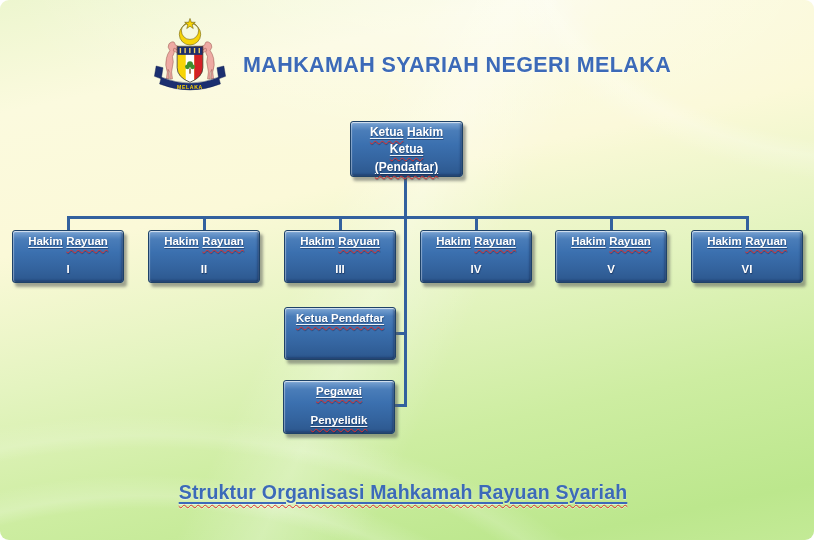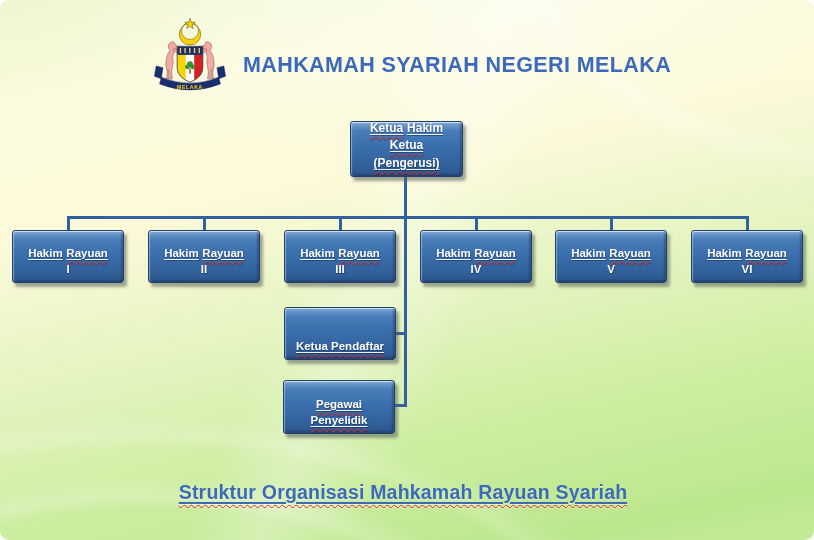--- a/index.html
+++ b/index.html
@@ -22,21 +22,21 @@
   }
   .conn { position:absolute; background:#33619e; }
   .node {
     position:absolute; border-radius:3px; border:1px solid #1e4268;
     background:linear-gradient(180deg,#7da6d4 0%,#4a7db9 16%,#3b70af 42%,#34649f 72%,#2c578d 100%);
     box-shadow: inset 0 1px 1px rgba(255,255,255,.7),
                 inset 1px 0 1px rgba(255,255,255,.35),
                 inset -1.5px -1.5px 2px rgba(10,25,60,.45),
                 3px 4px 3px rgba(90,95,90,.55);
     color:#fff; font-weight:700; font-size:11.5px; line-height:1.45;
-    display:flex; flex-direction:column; justify-content:flex-end; align-items:center;
+    display:flex; flex-direction:column; justify-content:space-between; align-items:center;
     text-align:center; padding:2px 3px 4px 3px; box-sizing:border-box;
     text-shadow:.5px .8px 1px rgba(0,10,40,.45);
   }
   .node.root { font-size:12px; }
   .u {
     text-decoration-line:underline;
     text-decoration-color:rgba(255,255,255,.92);
     text-decoration-thickness:1px;
     text-underline-offset:2px;
   }
@@ -129,21 +129,21 @@
   <div class="conn" style="left:395px; top:404px; width:11px; height:3px;"></div>
 
   <div class="node root" style="left:350px; top:121px; width:113px; height:56px;">
     <div>
       <span class="u"><span class="sq">Ketua</span><span class="wgap">Hakim</span></span>
     </div>
     <div>
       <span class="u"><span class="sq">Ketua</span></span>
     </div>
     <div>
-      <span class="u"><span class="sq">(Pengerusi)</span></span>
+      <span class="u"><span class="sq">(Pendaftar)</span></span>
     </div>
   </div>
 
   <div class="node" style="left:12px; top:230px; width:112px; height:53px;">
     <div><span class="u"><span>Hakim</span><span class="sq wgap">Rayuan</span></span></div>
     <div>I</div>
   </div>
   <div class="node" style="left:148px; top:230px; width:112px; height:53px;">
     <div><span class="u"><span>Hakim</span><span class="sq wgap">Rayuan</span></span></div>
     <div>II</div>

